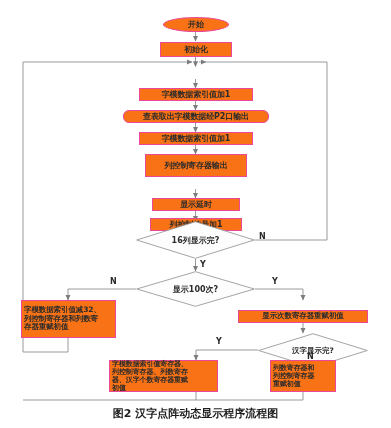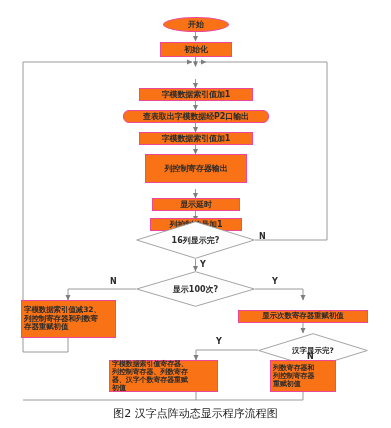--- a/index.html
+++ b/index.html
@@ -62,21 +62,21 @@
     font-weight: 600;
     font-size: 8px;
     white-space: nowrap;
   }
   #caption {
     position: absolute;
     left: 0;
     width: 391px;
     text-align: center;
     color: #1d1d1d;
-    font-weight: 400;
+    font-weight: 700;
   }
 </style>
 </head>
 <body>
 
 <div id="flow-root">
 
   <svg id="flow-svg" viewBox="0 0 391 428" xmlns="http://www.w3.org/2000/svg">
     <defs>
       <marker id="arrowhead" markerWidth="7" markerHeight="7" refX="5.2" refY="2.6" orient="auto" markerUnits="userSpaceOnUse">
@@ -147,21 +147,21 @@
   </div>
 
   <div class="node" style="left:123px; top:110px; width:146px; height:13px; font-size:8px;border-radius:6px;">
     <span>查表取出字模数据经P2口输出</span>
   </div>
 
   <div class="node" style="left:139px; top:132px; width:114px; height:13px; font-size:8px;">
     <span>字模数据索引值加1</span>
   </div>
 
-  <div class="node" style="left:145px; top:154px; width:102px; height:29px; font-size:8px;">
+  <div class="node" style="left:145px; top:154px; width:102px; height:23px; font-size:8px;">
     <span>列控制寄存器输出</span>
   </div>
 
   <div class="node" style="left:150px; top:176px; width:92px; height:13px; font-size:8px;margin-top:42px;">
     <span>列控制信号加1</span>
   </div>
 
   <div class="node" style="left:152px; top:198px; width:88px; height:13px; font-size:8px;">
     <span>显示延时</span>
   </div>

